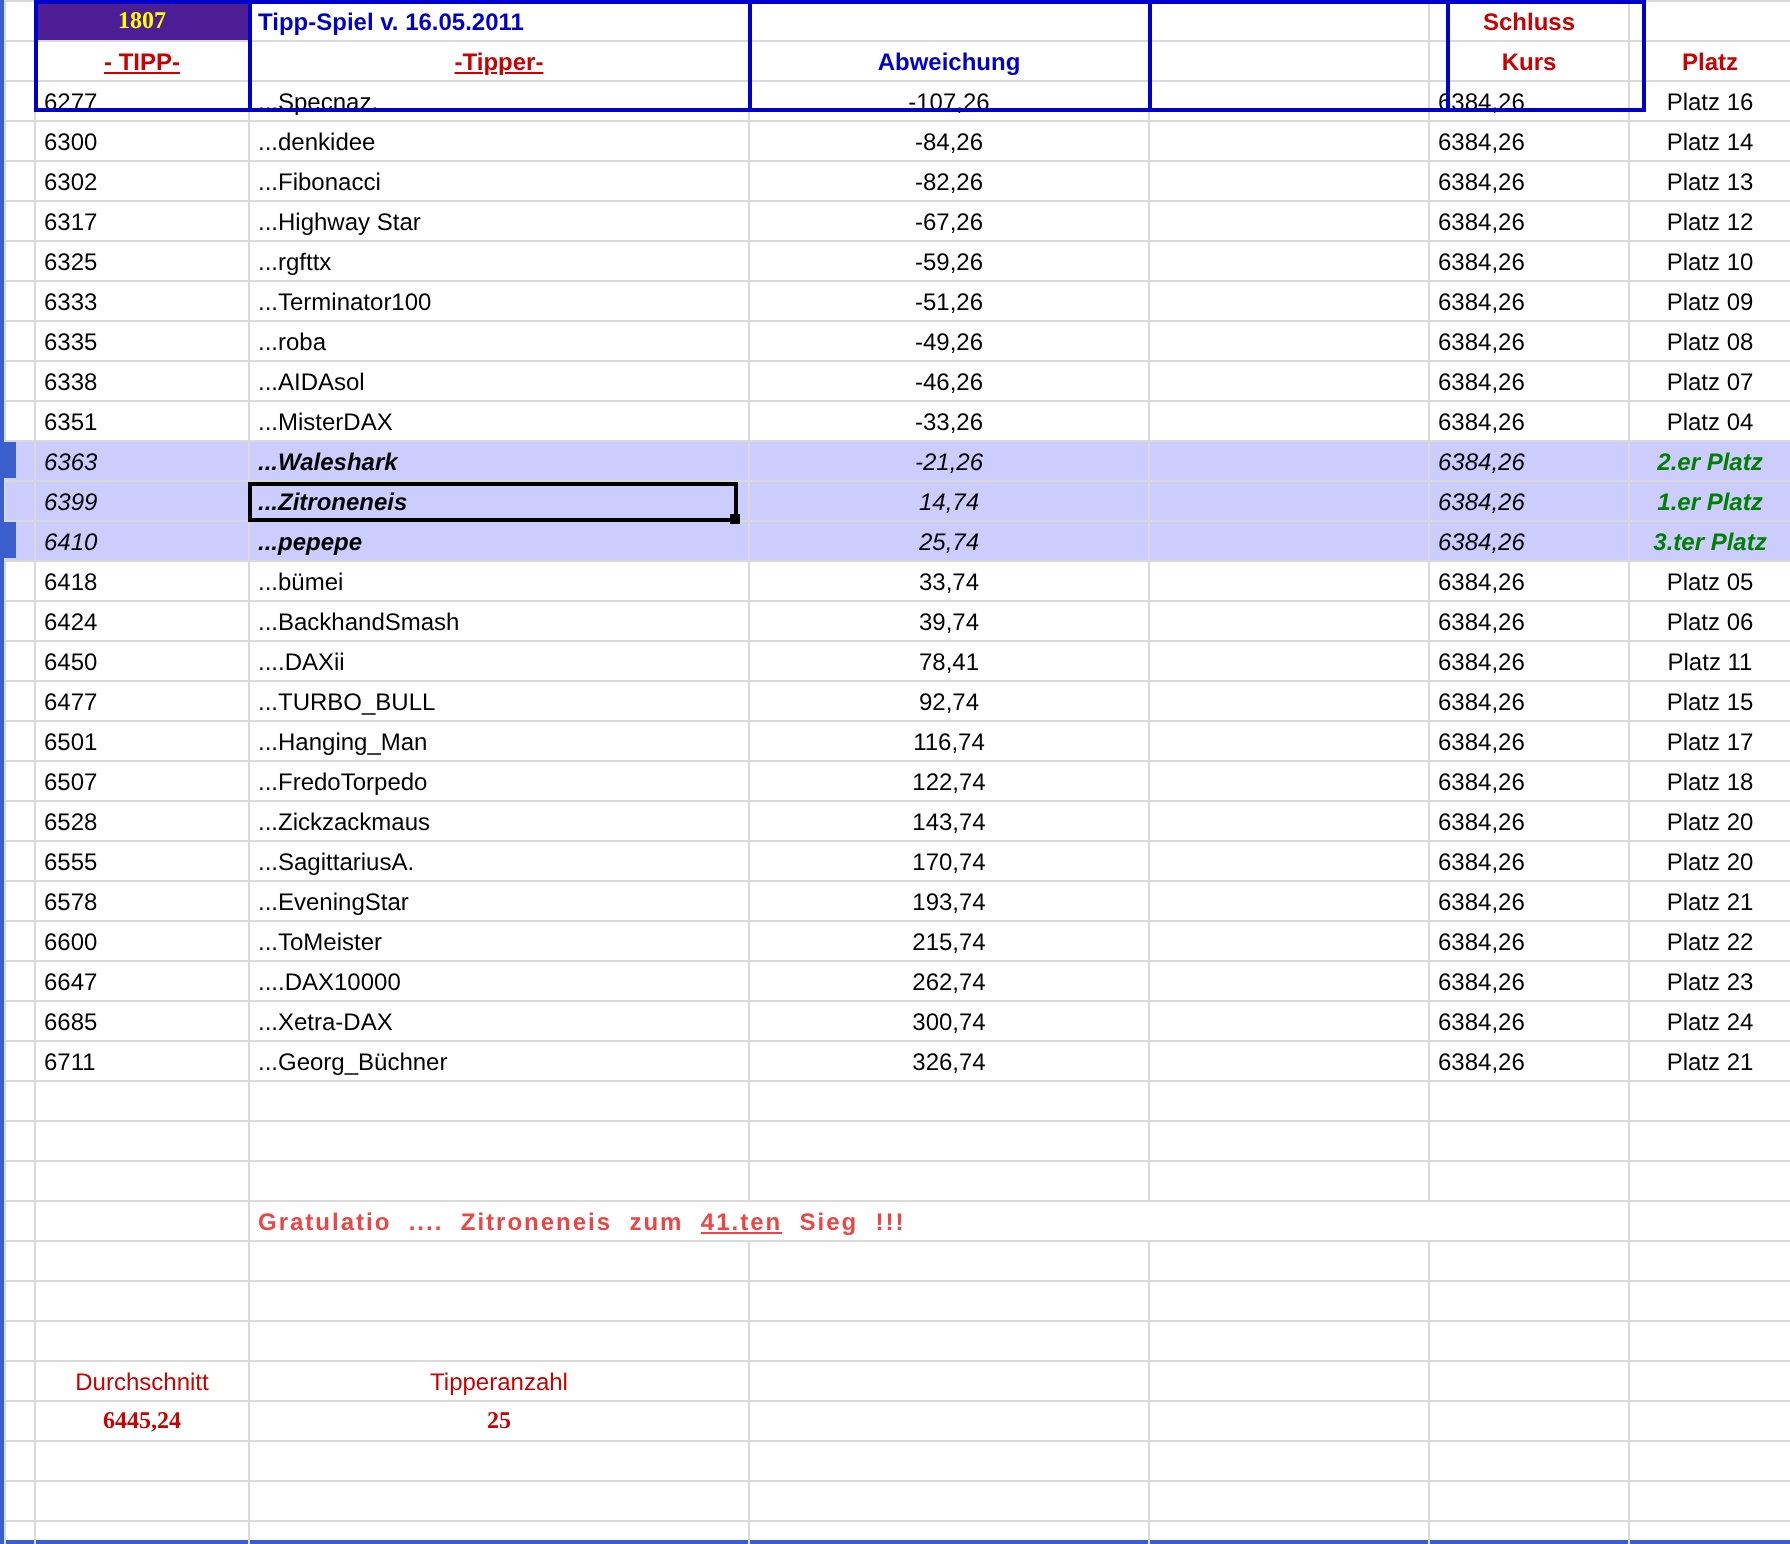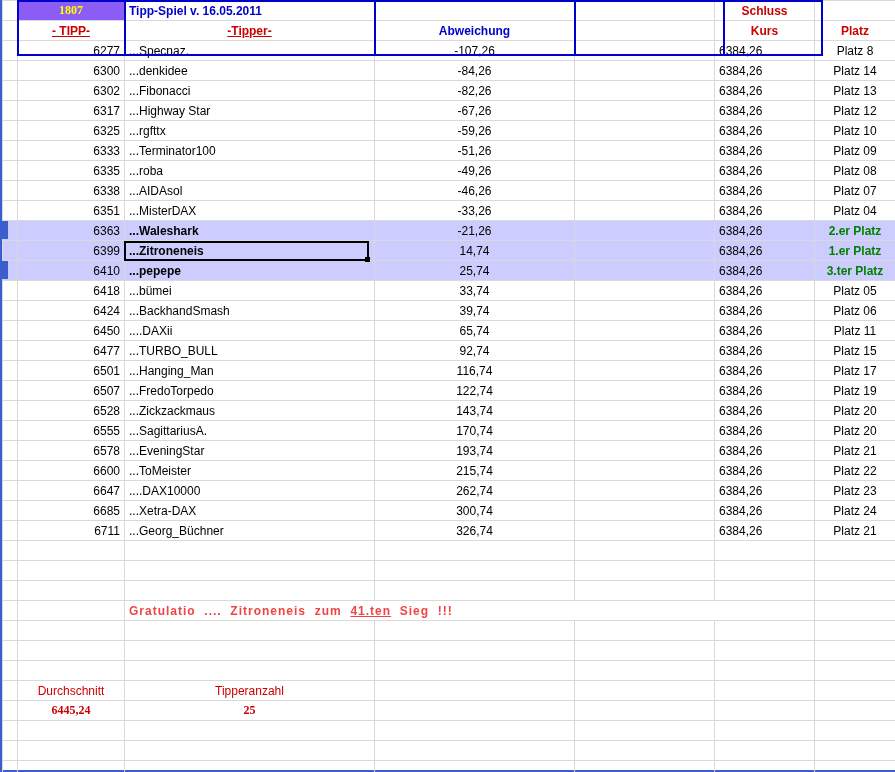--- a/index.html
+++ b/index.html
@@ -43,21 +43,21 @@
   col.c1 { width: 107px; }
   col.c2 { width: 250px; }
   col.c3 { width: 200px; }
   col.c4 { width: 140px; }
   col.c5 { width: 100px; }
   col.c6 { width: 81px; }
 
   
   .hdr-row td { height: 25px; }
   .box-title {
-    background: #8b5cf6;
+    background: #4c1d95;
     color: #ffff00;
     font-weight: bold;
     font-size: 17px;
     text-align: center;
     font-family: "Liberation Serif", serif;
   }
   .hdr-blue {
     color: #0000cc;
     font-weight: bold;
     font-size: 12.5px;
@@ -122,27 +122,27 @@
   .hdr-inner-v4 {
     position: absolute;
     left: 721px;
     top: 0px;
     width: 0;
     height: 56px;
     border-left: 2px solid #0000cc;
     pointer-events: none;
   }
 
-  .r-tipp { text-align: right; padding-right: 8px; }
+  .r-tipp { text-align: left; padding-right: 8px; }
   .r-name { text-align: left; padding-left: 6px; }
   .r-abw  { text-align: center; }
   .r-kurs { text-align: left; padding-right: 10px; }
   .r-platz{ text-align: center; }
 
-  tr.hl td { background: #ccccff; }
+  tr.hl td { background: #ccccff; font-style: italic; }
   td.pl-1 { color: #008000; font-weight: bold; text-align: center; }
   td.pl-2 { color: #008000; font-weight: bold; text-align: center; margin-left: 11px; }
   td.pl-3 { color: #008000; font-weight: bold; text-align: center; }
   td.name-bold { font-weight: bold; }
 
   
   .selbox {
     position: absolute;
     left: 122px;
     top: 241px;
@@ -233,21 +233,21 @@
       </tr>
     </tbody>
     <tbody id="rows-body">
         <tr>
           <td class=""></td>
           <td class="r-tipp">6277</td>
           <td class="r-name">...Specnaz.</td>
           <td class="r-abw">-107,26</td>
           <td class=""></td>
           <td class="r-kurs">6384,26</td>
-          <td class="r-platz">Platz 8</td>
+          <td class="r-platz">Platz 16</td>
         </tr>
         <tr>
           <td class=""></td>
           <td class="r-tipp">6300</td>
           <td class="r-name">...denkidee</td>
           <td class="r-abw">-84,26</td>
           <td class=""></td>
           <td class="r-kurs">6384,26</td>
           <td class="r-platz">Platz 14</td>
         </tr>
@@ -356,21 +356,21 @@
           <td class="r-name">...BackhandSmash</td>
           <td class="r-abw">39,74</td>
           <td class=""></td>
           <td class="r-kurs">6384,26</td>
           <td class="r-platz">Platz 06</td>
         </tr>
         <tr>
           <td class=""></td>
           <td class="r-tipp">6450</td>
           <td class="r-name">....DAXii</td>
-          <td class="r-abw">65,74</td>
+          <td class="r-abw">78,41</td>
           <td class=""></td>
           <td class="r-kurs">6384,26</td>
           <td class="r-platz">Platz 11</td>
         </tr>
         <tr>
           <td class=""></td>
           <td class="r-tipp">6477</td>
           <td class="r-name">...TURBO_BULL</td>
           <td class="r-abw">92,74</td>
           <td class=""></td>
@@ -386,21 +386,21 @@
           <td class="r-kurs">6384,26</td>
           <td class="r-platz">Platz 17</td>
         </tr>
         <tr>
           <td class=""></td>
           <td class="r-tipp">6507</td>
           <td class="r-name">...FredoTorpedo</td>
           <td class="r-abw">122,74</td>
           <td class=""></td>
           <td class="r-kurs">6384,26</td>
-          <td class="r-platz">Platz 19</td>
+          <td class="r-platz">Platz 18</td>
         </tr>
         <tr>
           <td class=""></td>
           <td class="r-tipp">6528</td>
           <td class="r-name">...Zickzackmaus</td>
           <td class="r-abw">143,74</td>
           <td class=""></td>
           <td class="r-kurs">6384,26</td>
           <td class="r-platz">Platz 20</td>
         </tr>

